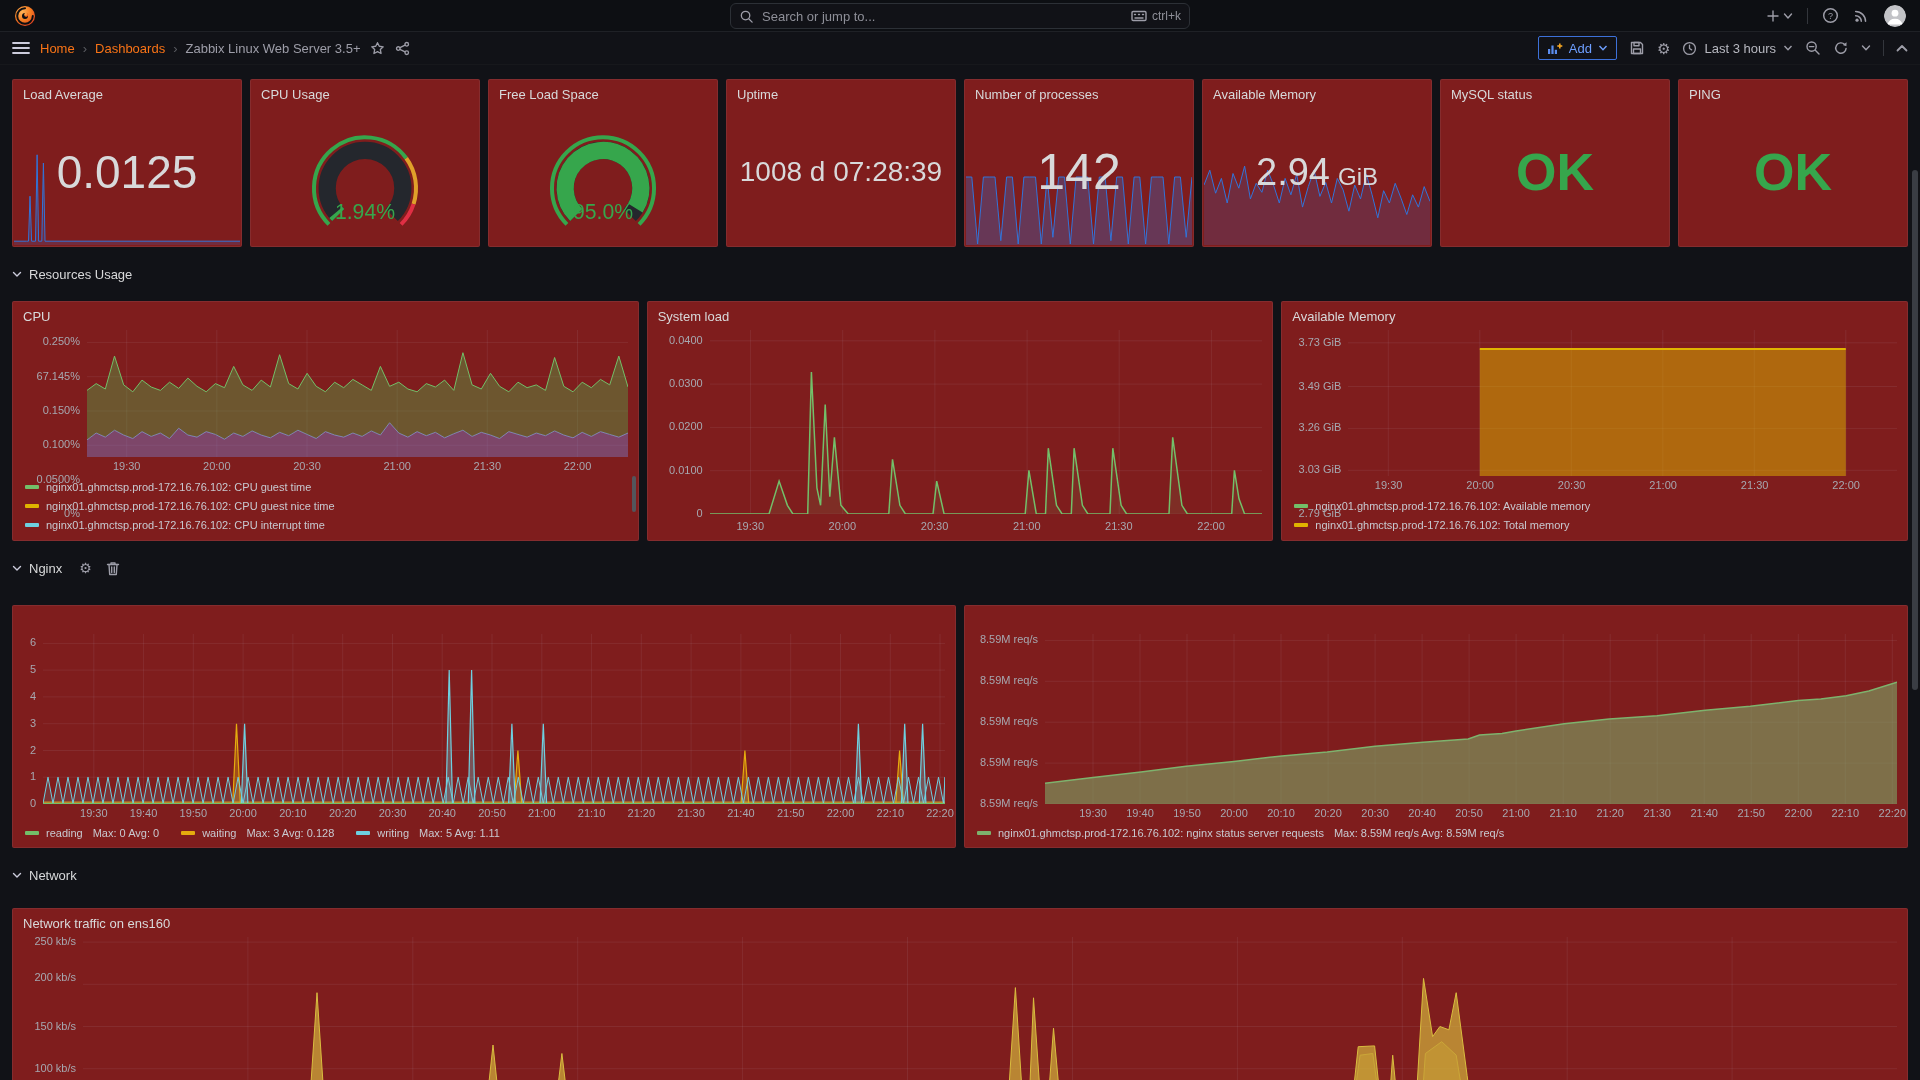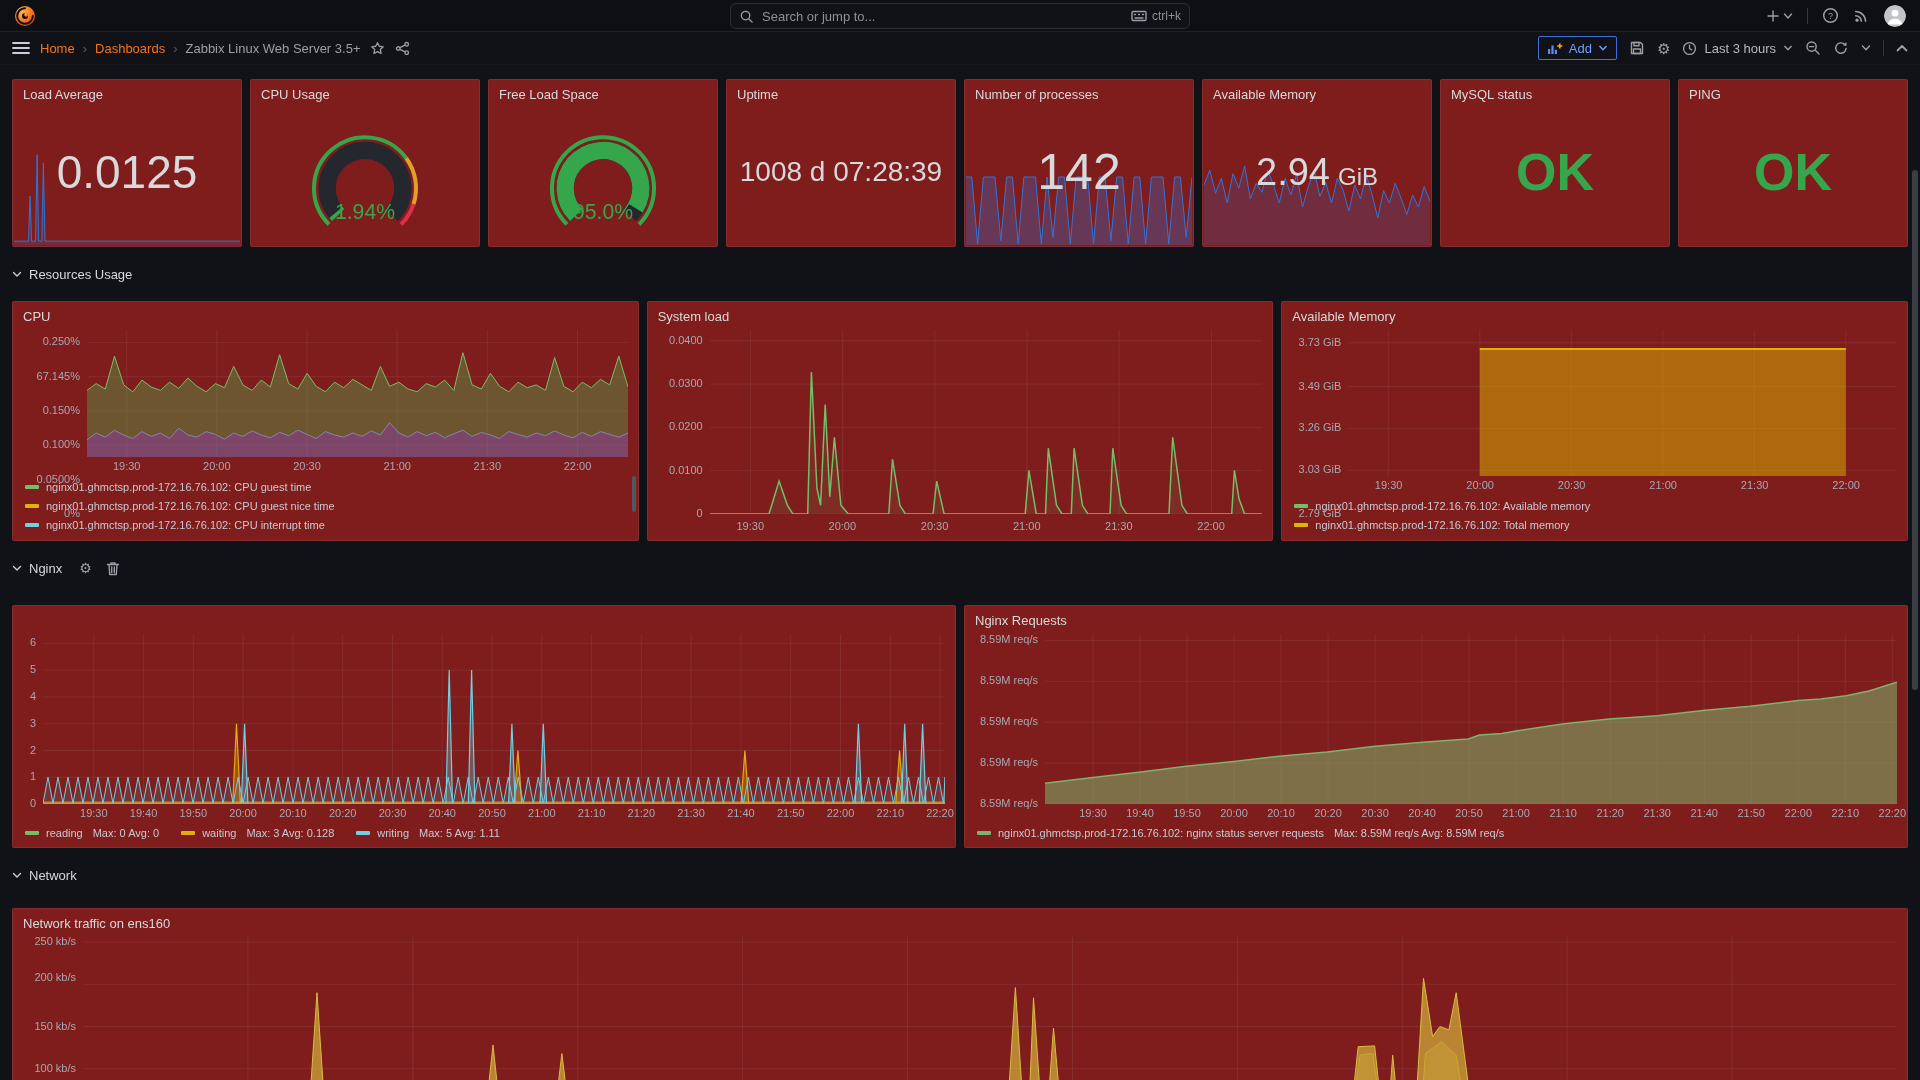--- a/index.html
+++ b/index.html
@@ -596,21 +596,20 @@
             <div class="li">
               <span class="sw" style="background:#6ed0e0"></span>
               <span class="ln">writing</span>
               <span class="ls">Max: 5  Avg: 1.11</span>
             </div>
           </div>
       </div>
     </section>
 
     <section class="panel">
-      <h2 class="ptitle">Nginx Requests</h2>
       <div class="cbody">
         <div class="prow">
             <div class="yaxis" style="width: 70px;">
               <span class="yt" style="top:163.0px">8.59M req/s</span>
               <span class="yt" style="top:122.1px">8.59M req/s</span>
               <span class="yt" style="top:81.2px">8.59M req/s</span>
               <span class="yt" style="top:40.3px">8.59M req/s</span>
               <span class="yt" style="top:-0.6px">8.59M req/s</span>
             </div>
             <div class="plot">

